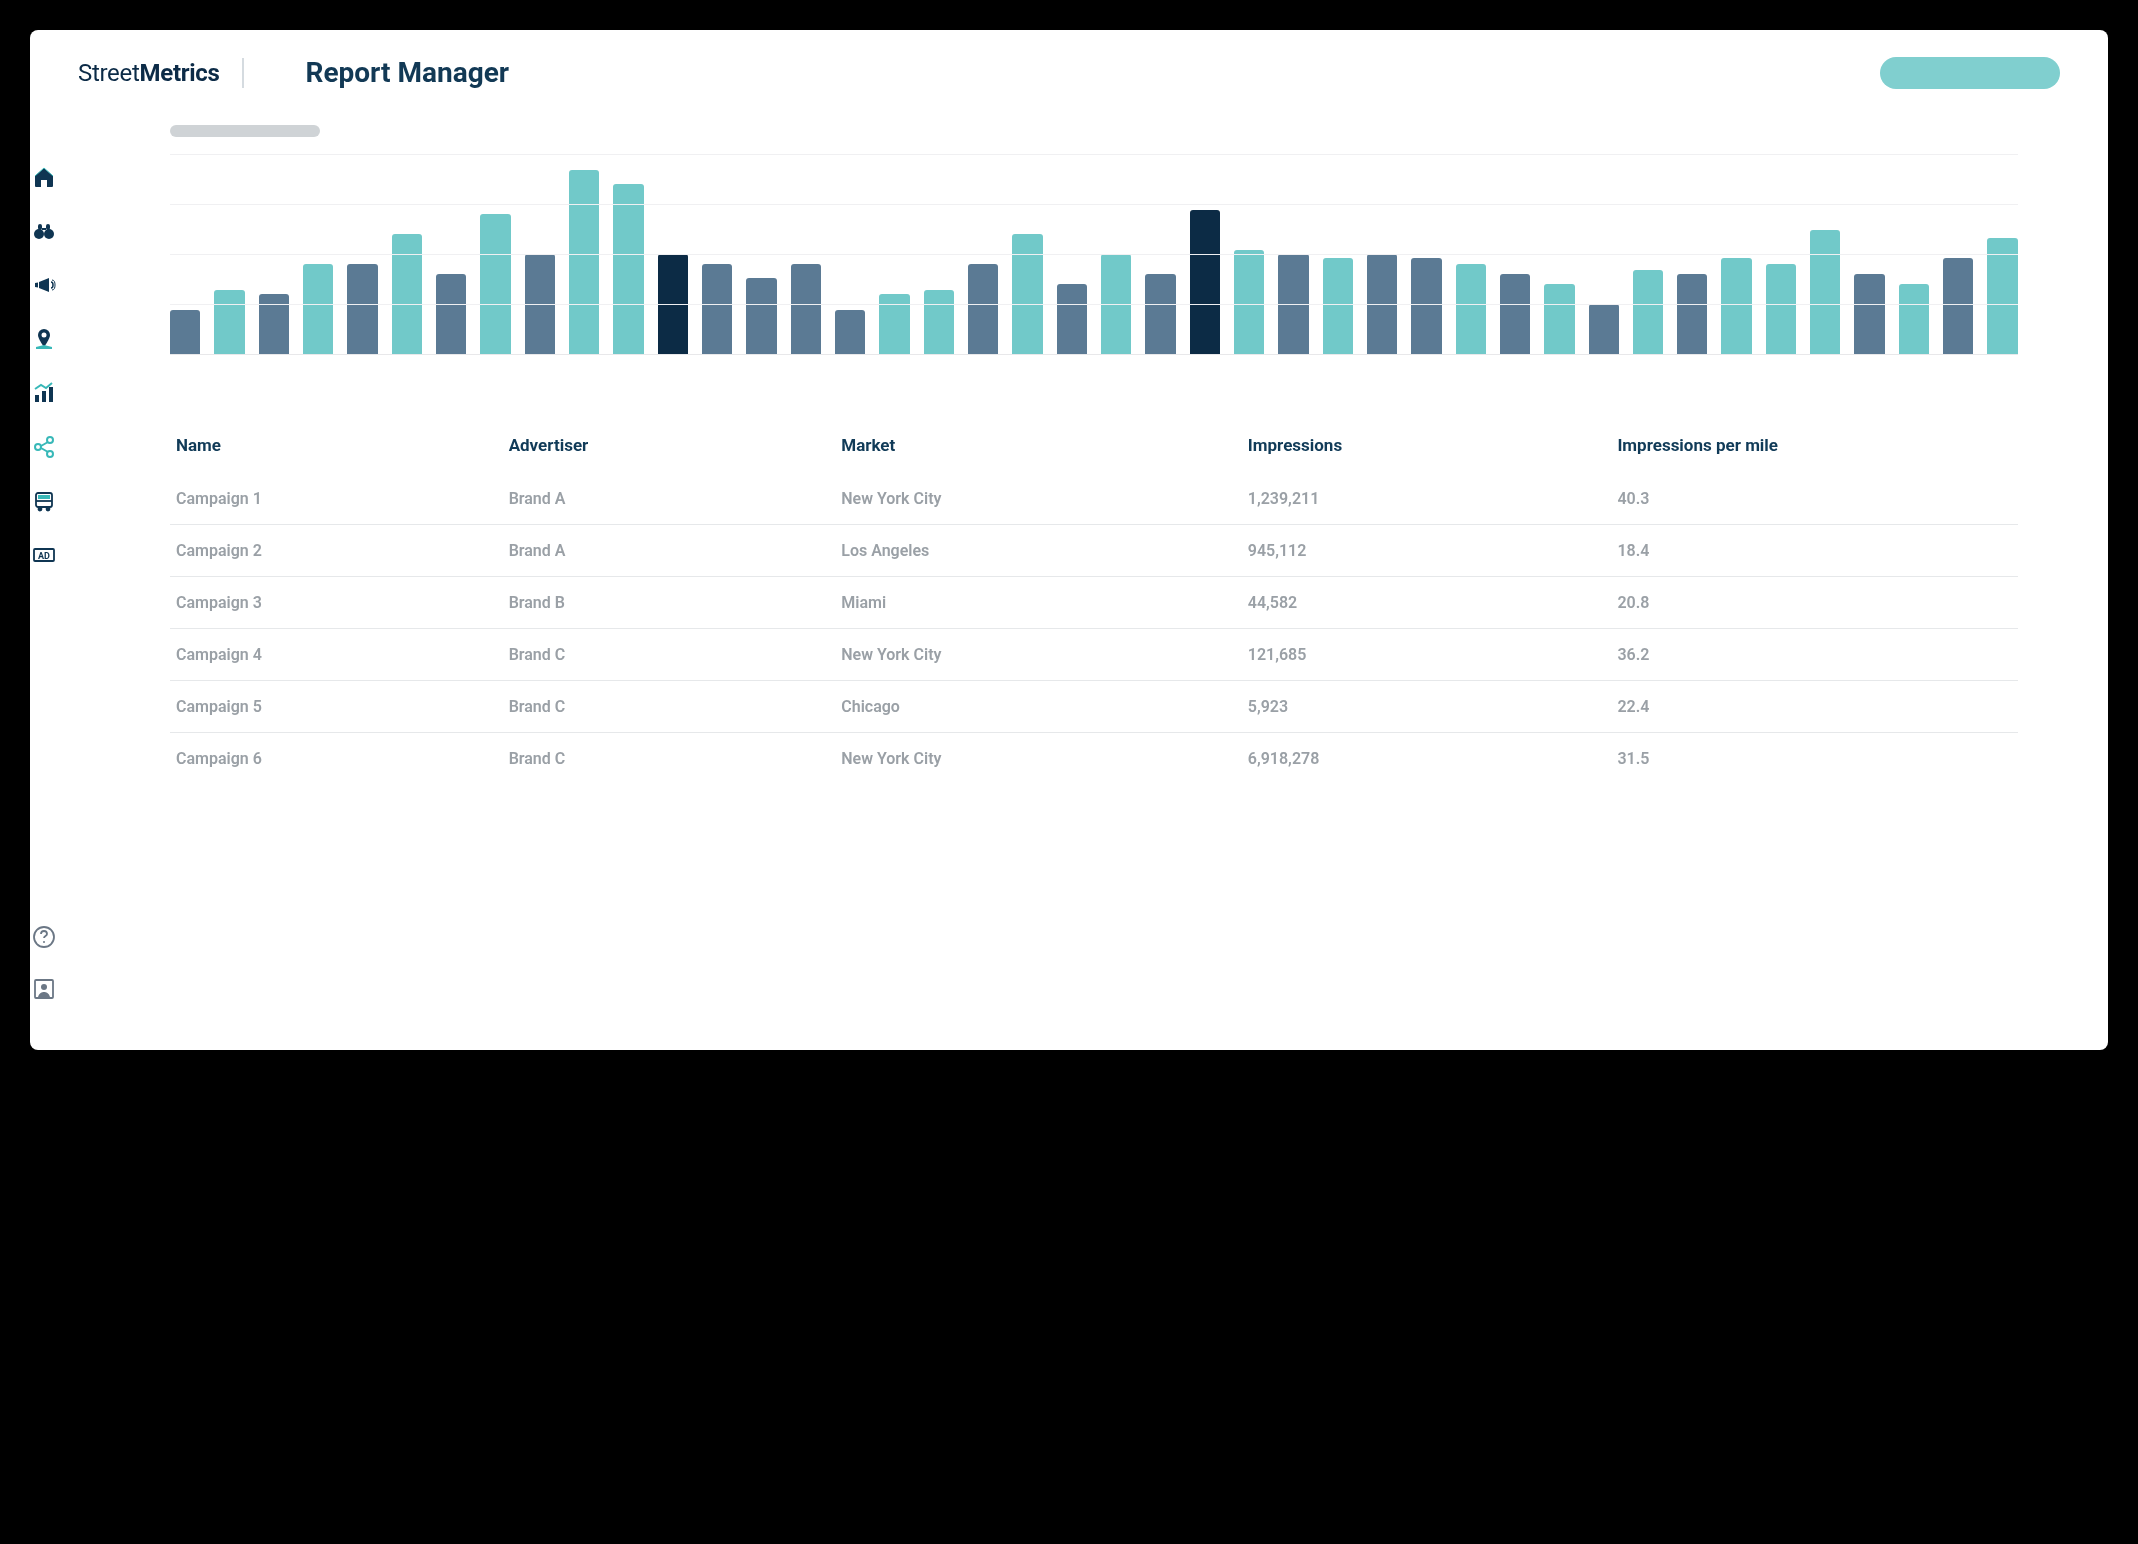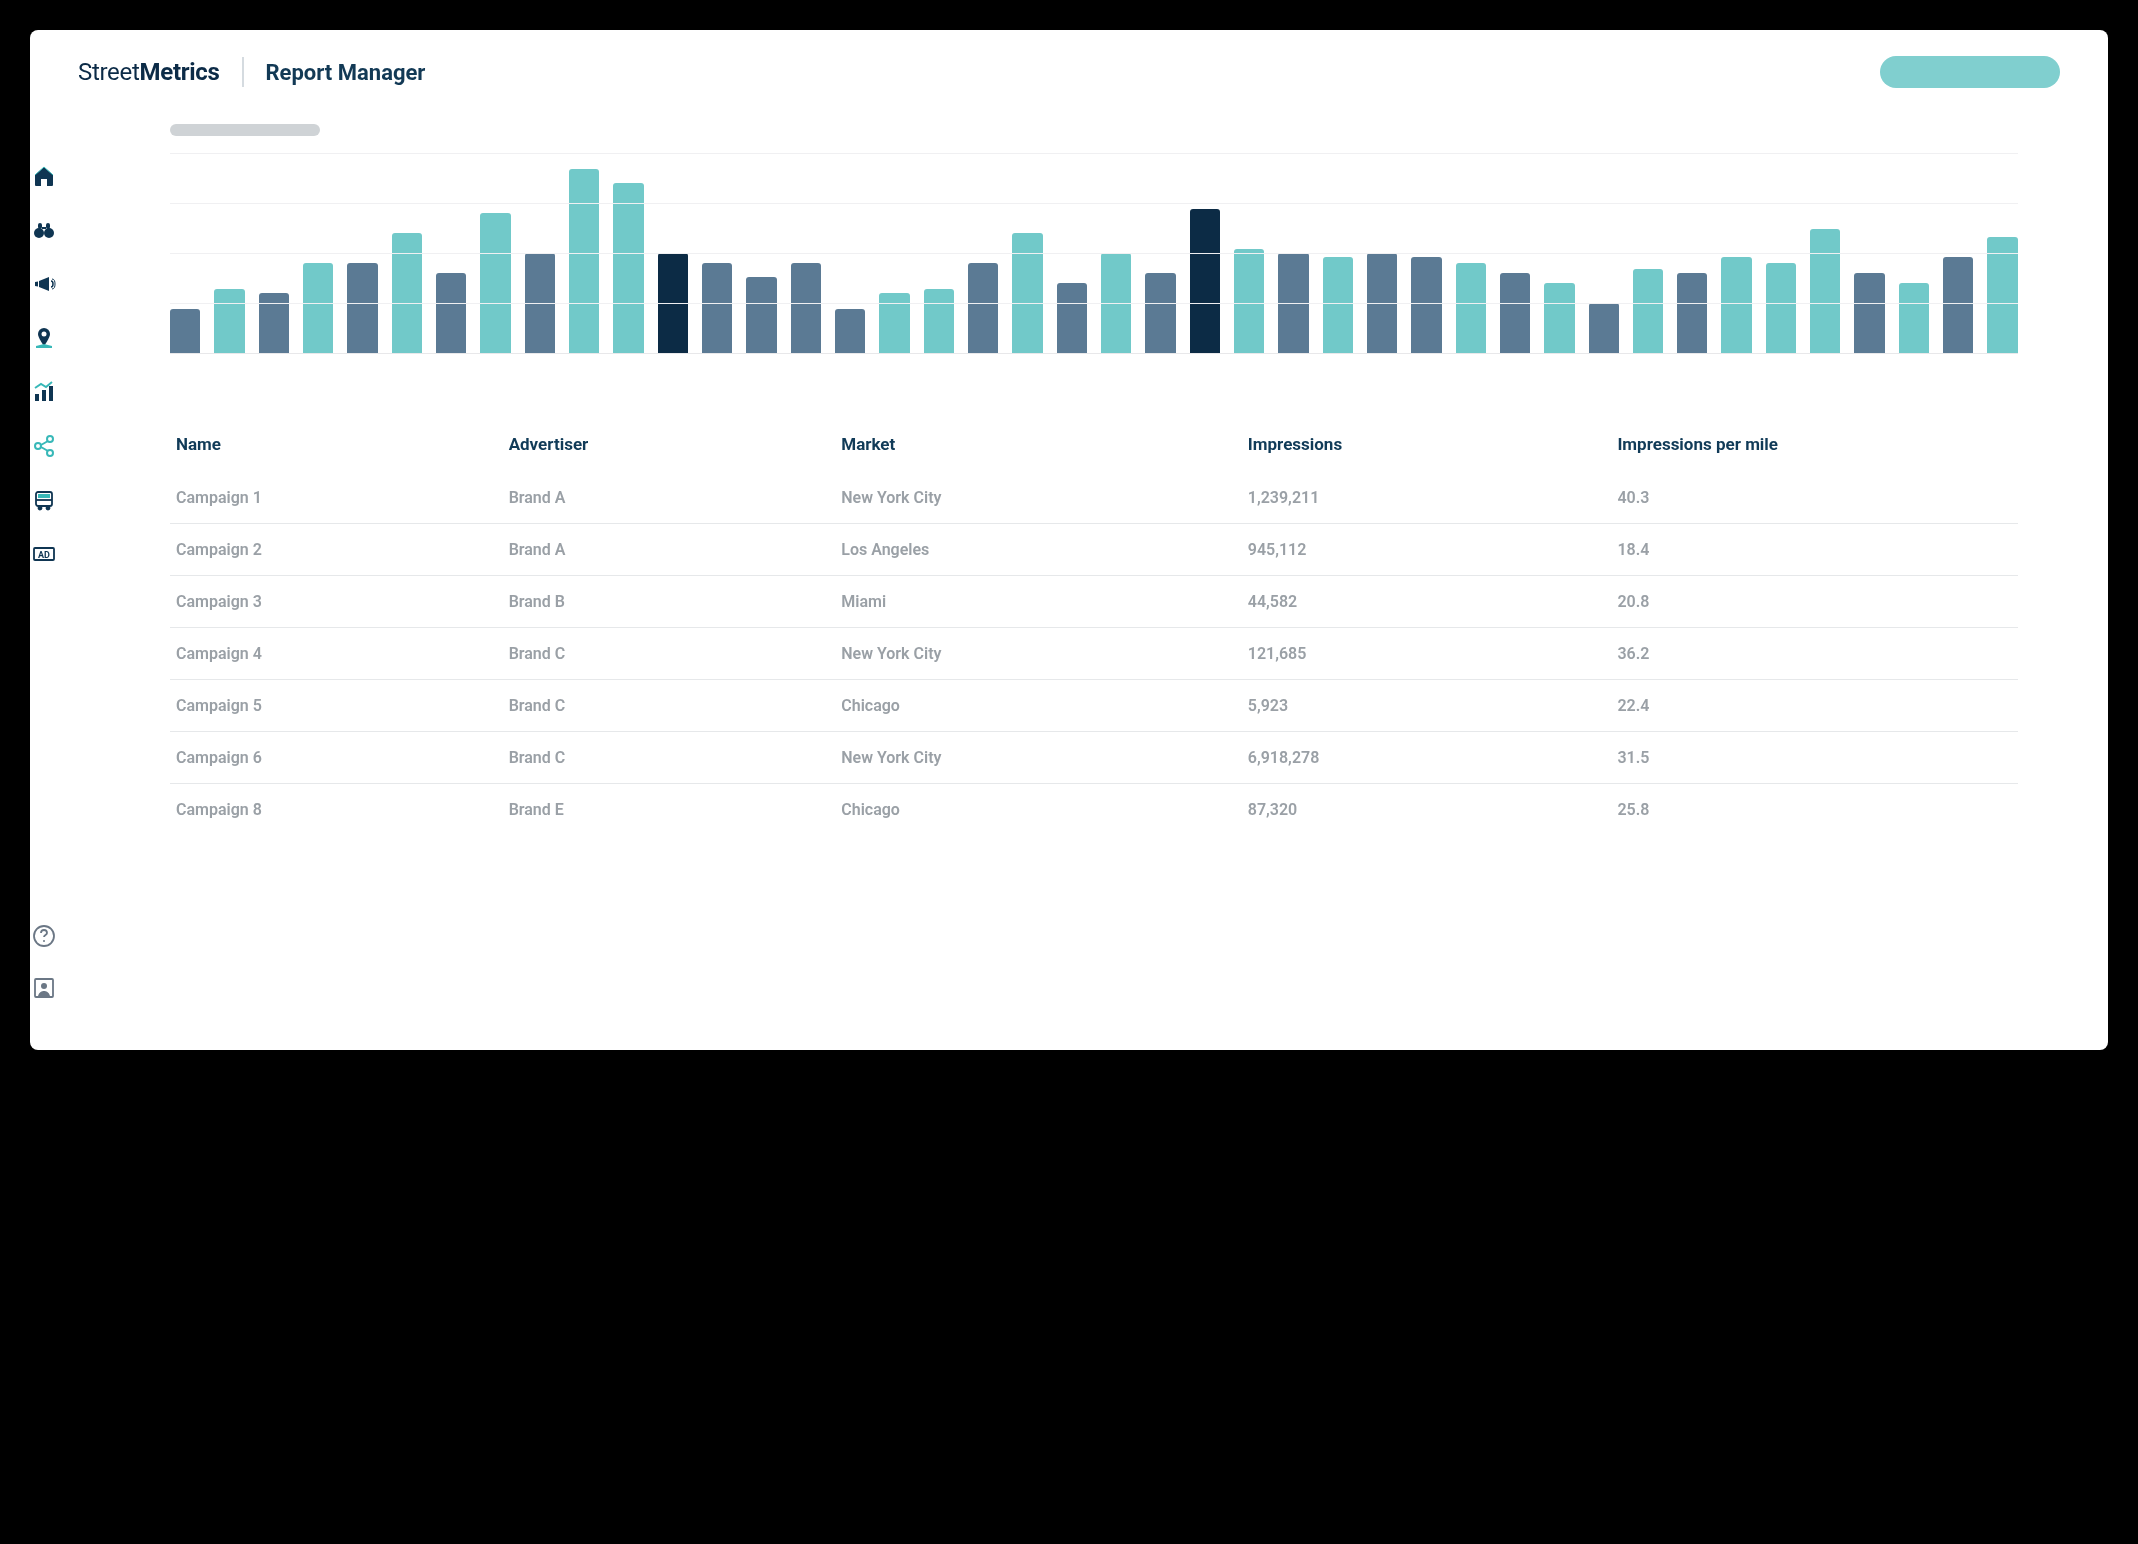--- a/index.html
+++ b/index.html
@@ -29,23 +29,24 @@
     letter-spacing: -0.3px;
   }
   .logo b { font-weight: 700; }
   .vdiv {
     width: 2px;
     height: 30px;
     background: #d5dbe0;
     margin: 0 22px;
   }
   .page-title {
-    font-size: 22px;
+    font-size: 28px;
     font-weight: 700;
     color: #123955;
+    margin-left: 40px;
   }
   .header-pill {
     margin-left: auto;
     width: 180px;
     height: 32px;
     border-radius: 16px;
     background: #80cfcf;
   }
   .body {
     display: flex;
@@ -363,25 +364,18 @@
               <td>5,923</td>
               <td>22.4</td>
             </tr>
             <tr>
               <td>Campaign 6</td>
               <td>Brand C</td>
               <td>New York City</td>
               <td>6,918,278</td>
               <td>31.5</td>
             </tr>
-            <tr>
-              <td>Campaign 8</td>
-              <td>Brand E</td>
-              <td>Chicago</td>
-              <td>87,320</td>
-              <td>25.8</td>
-            </tr>
           </tbody>
       </table>
     </div>
 
   </div>
 </div>
 
 </body></html>

